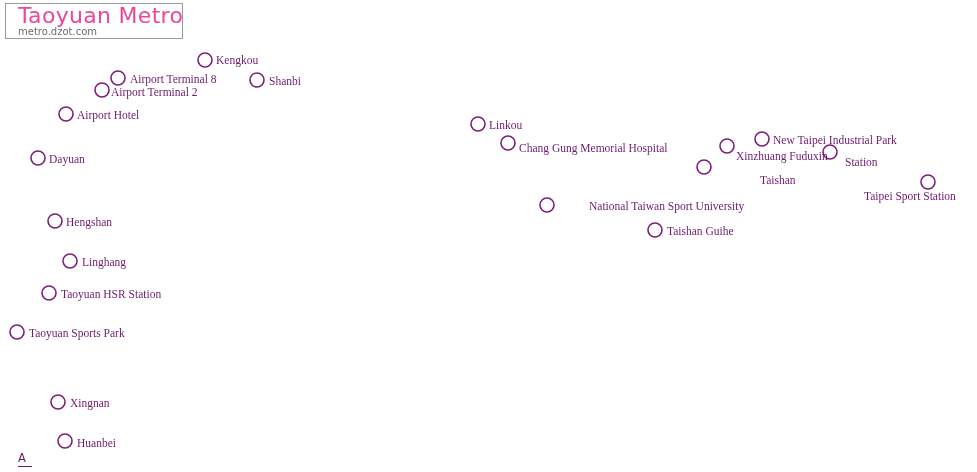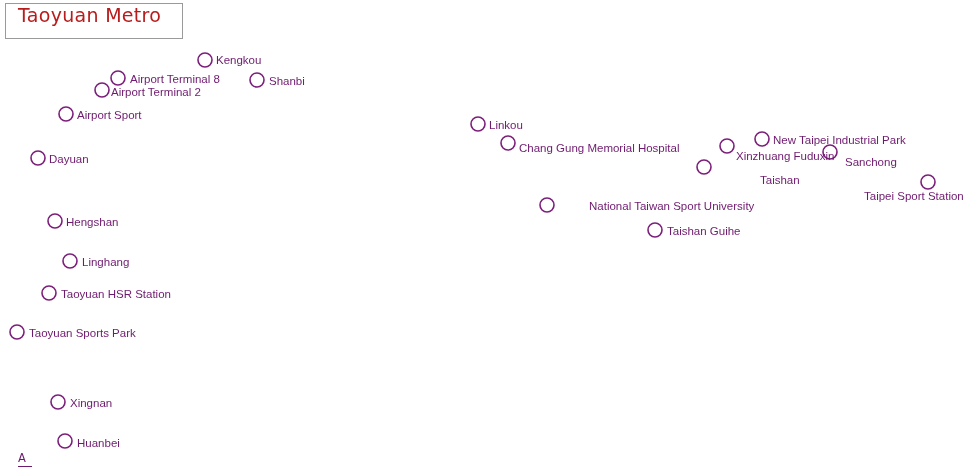--- a/index.html
+++ b/index.html
@@ -30,37 +30,37 @@
     top: 3px;
     width: 178px;
     height: 36px;
     border: 1px solid #9a9a9a;
     background: #ffffff;
     box-sizing: border-box;
     padding: 1px 0 0 12px;
   }
   #title-text {
     font-family: "DejaVu Sans", sans-serif;
-    font-size: 19px;
+    font-size: 22px;
     line-height: 21px;
-    color: #b91c1c;
+    color: #ec4899;
     letter-spacing: 0.3px;
     white-space: nowrap;
   }
   #subtitle-text {
     font-family: "DejaVu Sans", sans-serif;
     font-size: 10px;
     line-height: 12px;
     color: #6e6e6e;
     white-space: nowrap;
   }
   
   .station-label {
     position: absolute;
-    font-family: Liberation Sans, sans-serif;
+    font-family: Liberation Serif, serif;
     font-size: 11.5px;
     line-height: 12px;
     color: #6e1a6e;
     white-space: nowrap;
     transform: translateY(-50%);
   }
   
   #line-mark {
     position: absolute;
     left: 18px;
@@ -102,34 +102,35 @@
         <circle cx="70" cy="261" r="7" fill="#ffffff" stroke="#7B1F7B" stroke-width="1.6"></circle>
         <circle cx="49" cy="293" r="7" fill="#ffffff" stroke="#7B1F7B" stroke-width="1.6"></circle>
         <circle cx="17" cy="332" r="7" fill="#ffffff" stroke="#7B1F7B" stroke-width="1.6"></circle>
         <circle cx="58" cy="402" r="7" fill="#ffffff" stroke="#7B1F7B" stroke-width="1.6"></circle>
         <circle cx="65" cy="441" r="7" fill="#ffffff" stroke="#7B1F7B" stroke-width="1.6"></circle>
       </g>
   </svg>
 
   <div id="title-card">
     <div id="title-text">Taoyuan Metro</div>
+    <div id="subtitle-text">metro.dzot.com</div>
   </div>
 
   <div id="labels-layer">
       <div class="station-label" style="left: 216px; top: 60px;">Kengkou</div>
       <div class="station-label" style="left: 130px; top: 79px;">Airport Terminal 8</div>
       <div class="station-label" style="left: 269px; top: 81px;">Shanbi</div>
       <div class="station-label" style="left: 111px; top: 92px;">Airport Terminal 2</div>
-      <div class="station-label" style="left: 77px; top: 115px;">Airport Sport</div>
+      <div class="station-label" style="left: 77px; top: 115px;">Airport Hotel</div>
       <div class="station-label" style="left: 489px; top: 125px;">Linkou</div>
       <div class="station-label" style="left: 519px; top: 148px;">Chang Gung Memorial Hospital</div>
       <div class="station-label" style="left: 773px; top: 140px;">New Taipei Industrial Park</div>
       <div class="station-label" style="left: 736px; top: 148px; margin-top: 8px;">Xinzhuang Fuduxin</div>
       <div class="station-label" style="left: 49px; top: 159px;">Dayuan</div>
-      <div class="station-label" style="left: 845px; top: 162px;">Sanchong</div>
+      <div class="station-label" style="left: 845px; top: 162px;">Station</div>
       <div class="station-label" style="left: 716px; top: 180px; margin-left: 44px;">Taishan</div>
       <div class="station-label" style="left: 864px; top: 196px;">Taipei Sport Station</div>
       <div class="station-label" style="left: 578px; top: 206px; margin-left: 11px;">National Taiwan Sport University</div>
       <div class="station-label" style="left: 66px; top: 222px;">Hengshan</div>
       <div class="station-label" style="left: 667px; top: 231px;">Taishan Guihe</div>
       <div class="station-label" style="left: 82px; top: 262px;">Linghang</div>
       <div class="station-label" style="left: 61px; top: 294px;">Taoyuan HSR Station</div>
       <div class="station-label" style="left: 29px; top: 333px; text-align: right;">Taoyuan Sports Park</div>
       <div class="station-label" style="left: 70px; top: 403px;">Xingnan</div>
       <div class="station-label" style="left: 77px; top: 443px;">Huanbei</div>

